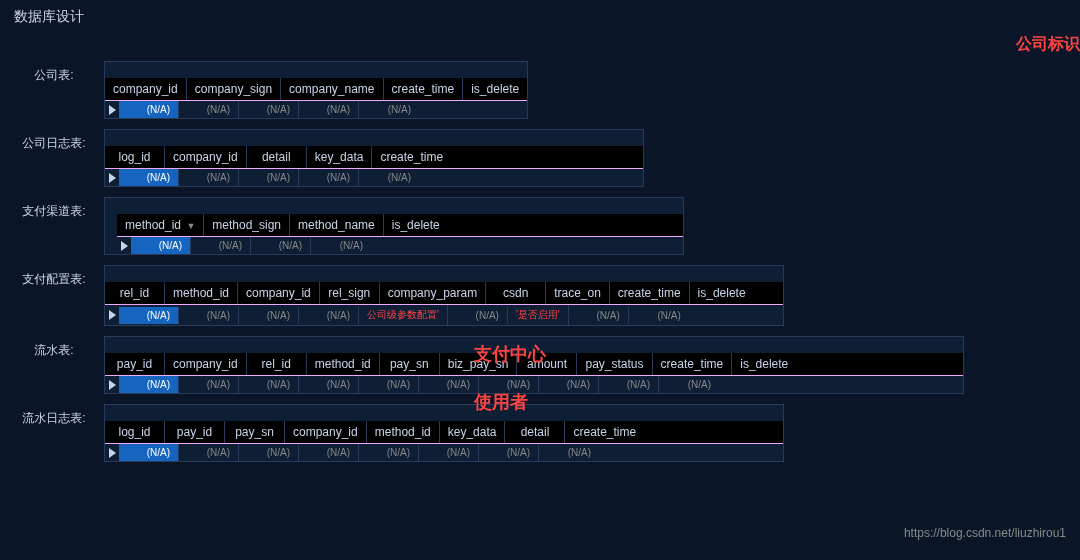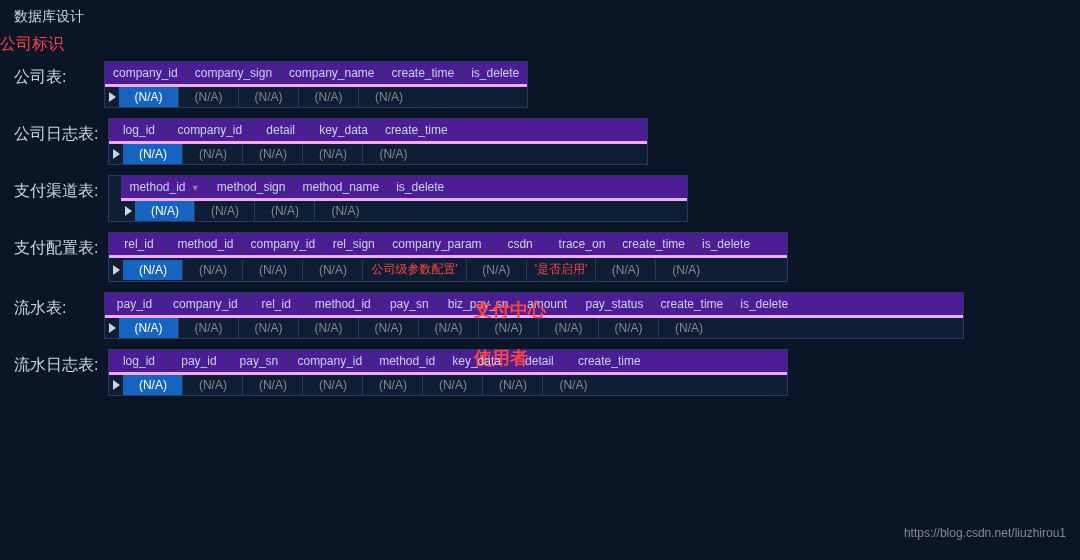--- a/index.html
+++ b/index.html
@@ -12,62 +12,63 @@
       height: 560px;
       overflow: hidden;
       position: relative;
     }
     .page-title {
       color: #c8d4e8;
       font-size: 14px;
       padding: 8px 14px 4px 14px;
     }
     .center-label {
-      text-align: left;
+      text-align: right;
       color: #ff4444;
       font-size: 16px;
-      font-weight: normal;
+      font-weight: bold;
       margin: 4px 0 6px 0;
     }
     .main-container {
       padding: 0 14px;
     }
     .row {
       display: flex;
       align-items: flex-start;
       margin-bottom: 10px;
     }
     .row-label {
       color: #c8d4e8;
-      font-size: 16px;
+      font-size: 12px;
       min-width: 90px;
       padding-top: 6px;
-      text-align: left;
+      text-align: center;
       padding-right: 10px;
       white-space: nowrap;
     }
     .table-wrapper {
       flex: 1;
     }
     .db-table {
       border: 1px solid #2a3a5a;
       background: #0d1e35;
       display: inline-block;
       min-width: 400px;
     }
     .db-table.medium { min-width: 540px; }
     .db-table.payment { min-width: 580px; padding-left: 12px; }
     .db-table.config { min-width: 680px; }
     .db-table.flow { min-width: 860px; }
     .db-table.flowlog { min-width: 680px; }
 
     .table-header {
       display: flex;
-      background: #4c1d95;
-      border-bottom: 3px solid #f0abfc;
+      background: #000000;
+      border-bottom: 1px solid #f0abfc;
+      margin-top: 16px;
     }
     .th {
       padding: 4px 8px;
       font-size: 12px;
       color: #c8d4e8;
       border-right: 1px solid #2a3a5a;
       white-space: nowrap;
       min-width: 60px;
       text-align: center;
       position: relative;
@@ -93,26 +94,26 @@
     }
     .triangle {
       width: 0; height: 0;
       border-top: 5px solid transparent;
       border-bottom: 5px solid transparent;
       border-left: 7px solid #c8d4e8;
       display: inline-block;
     }
     .td {
       padding: 3px 8px;
-      font-size: 12px;
+      font-size: 10px;
       color: #888;
       border-right: 1px solid #2a3a5a;
       white-space: nowrap;
       min-width: 60px;
-      text-align: center;
+      text-align: right;
     }
     .td:last-child { border-right: none; }
     .td.highlighted {
       background: #1565c0;
       color: #ffffff;
     }
     .td.red-text {
       color: #ff4444;
     }
     .footer-url {

